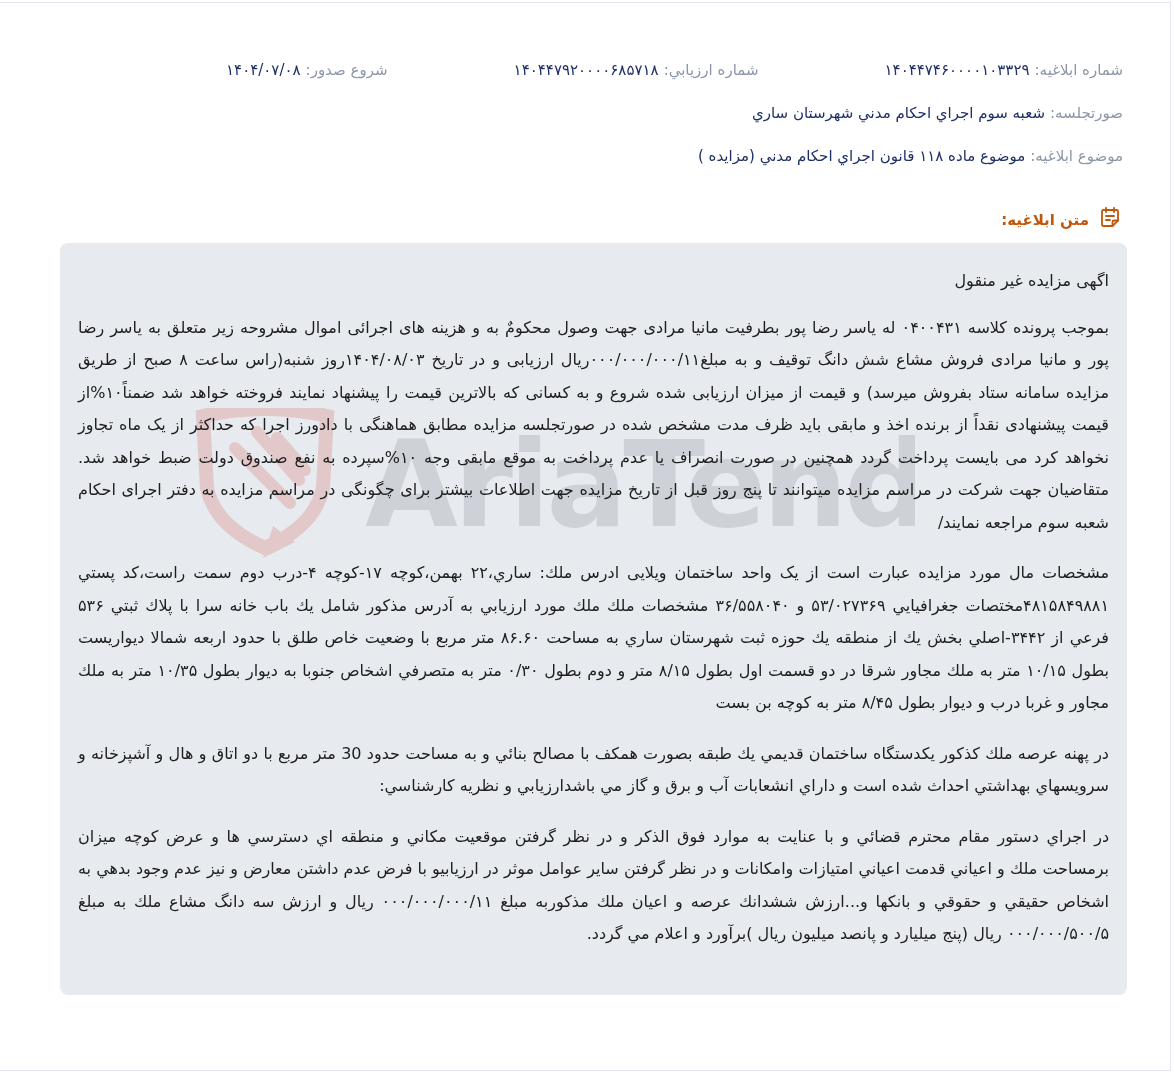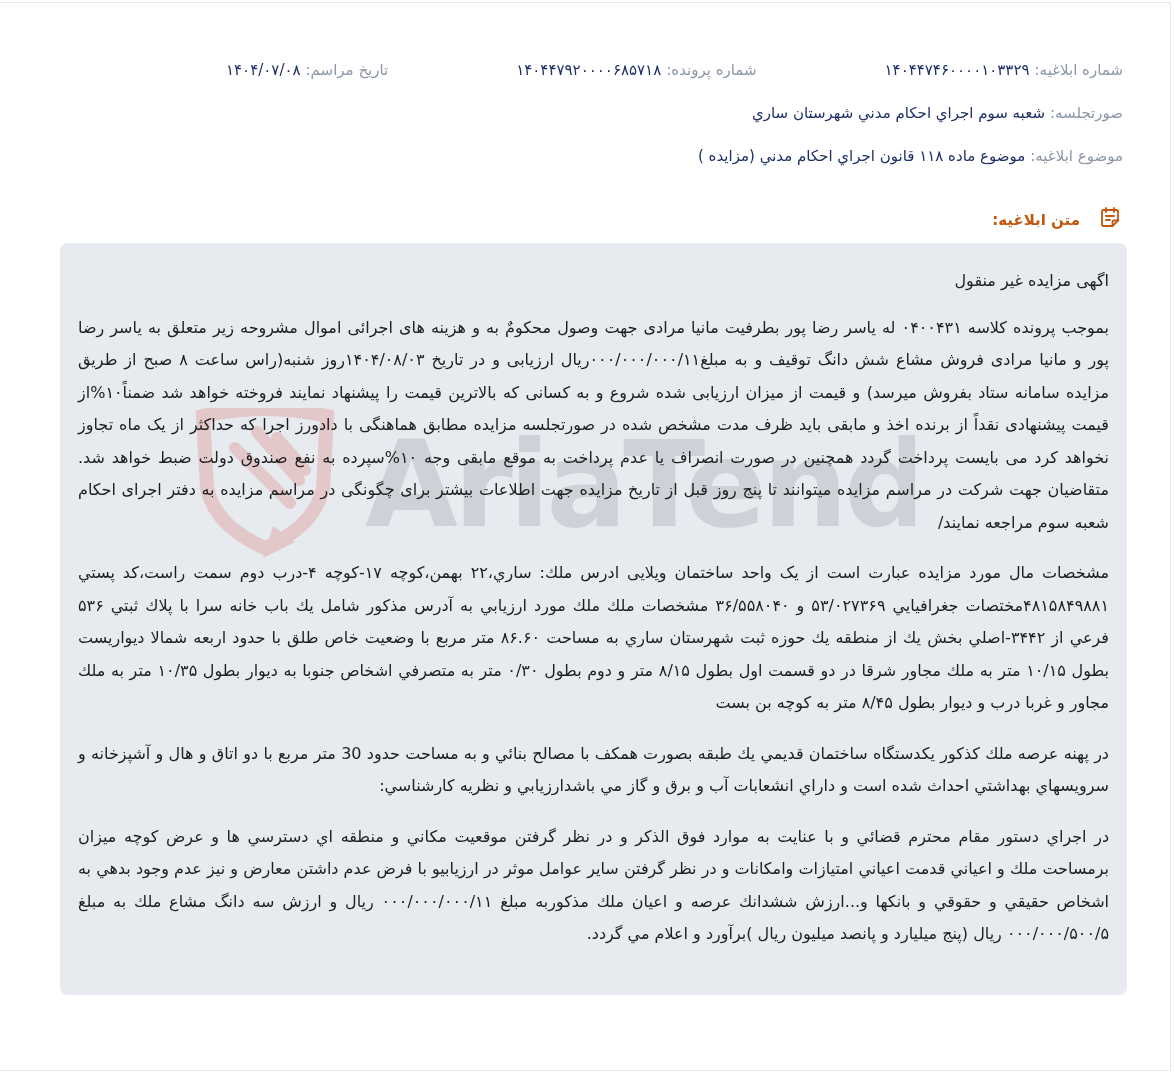--- a/index.html
+++ b/index.html
@@ -37,21 +37,21 @@
     .row1 .pair { display: flex; align-items: baseline; }
     .row2 { top: 101px; }
     .row3 { top: 144px; }
 
     .section-title {
       position: absolute;
       top: 202px;
       right: 47px;
       display: flex;
       align-items: center;
-      gap: 17px;
+      gap: 8px;
       color: #c2570c;
       font-weight: bold;
       font-size: 15px;
     }
     .section-title svg { width: 26px; height: 26px; }
 
     .body-box {
       position: absolute;
       left: 60px;
       top: 240px;
@@ -85,25 +85,25 @@
 <body>
 
 <div class="page-card">
 
   <div class="meta-row row1">
     <div class="pair">
       <span class="meta-label">شماره ابلاغیه:</span>
       <span class="meta-value">۱۴۰۴۴۷۴۶۰۰۰۰۱۰۳۳۲۹</span>
     </div>
     <div class="pair">
-      <span class="meta-label">شماره پرونده:</span>
+      <span class="meta-label">شماره ارزيابي:</span>
       <span class="meta-value">۱۴۰۴۴۷۹۲۰۰۰۰۶۸۵۷۱۸</span>
     </div>
     <div class="pair">
-      <span class="meta-label">تاریخ مراسم:</span>
+      <span class="meta-label">شروع صدور:</span>
       <span class="meta-value">۱۴۰۴/۰۷/۰۸</span>
     </div>
   </div>
 
   <div class="meta-row row2">
     <span class="meta-label">صورتجلسه:</span>
     <span class="meta-value">شعبه سوم اجراي احكام مدني شهرستان ساري</span>
   </div>
 
   <div class="meta-row row3">

